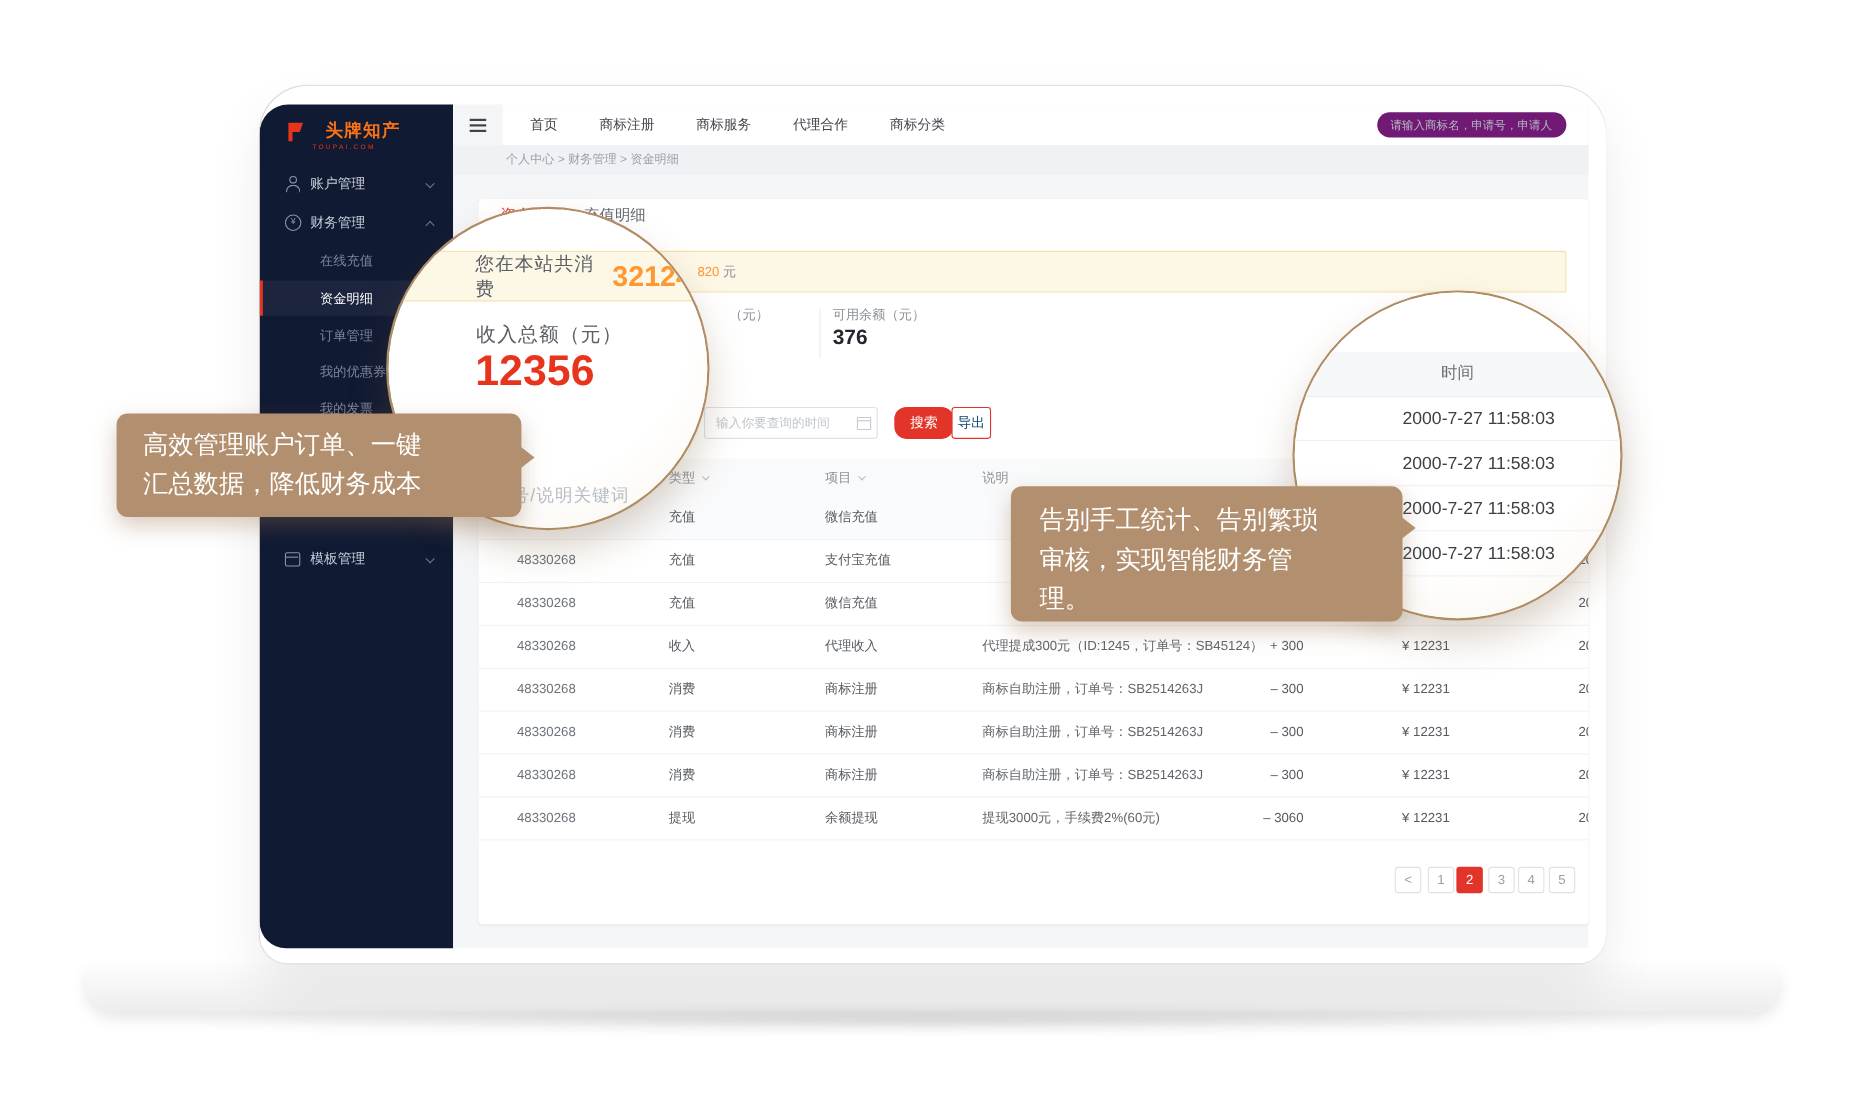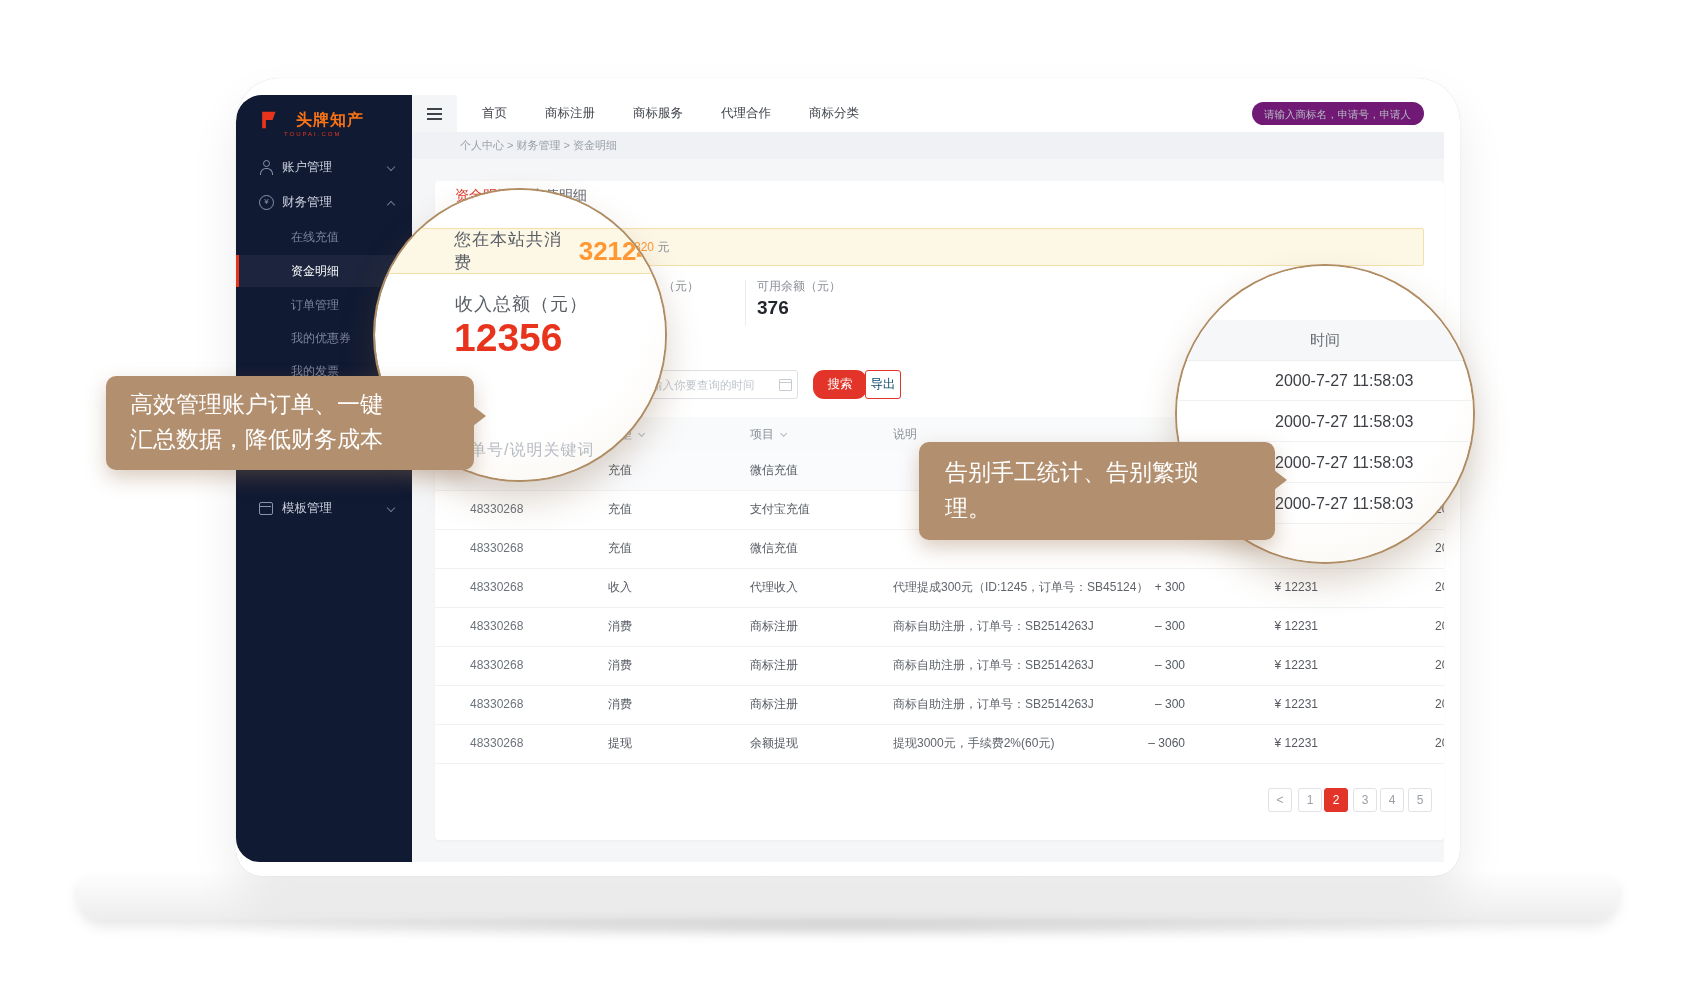--- a/index.html
+++ b/index.html
@@ -98,42 +98,42 @@
   .row.first{background:#fafbfd;}
 
   .pg{position:absolute;top:607px;width:24px;height:24px;border:1px solid #dfe2e6;border-radius:3px;
       background:#fff;color:#9aa0a8;font-size:12px;text-align:center;line-height:22px;box-sizing:border-box;cursor:pointer;}
   .pg.active{background:#e23428;border-color:#e23428;color:#fff;}
 
   
   .mag{position:absolute;border-radius:50%;overflow:hidden;z-index:6;
        background:radial-gradient(circle at 45% 35%,#ffffff 58%,#fbf8f3 84%,#f2e9dc 100%);
        box-shadow:0 0 0 2px #b08c63,0 18px 36px rgba(120,85,50,.28);}
-  .mag-left{left:375px;top:190px;width:290px;height:290px;}
+  .mag-left{left:353px;top:190px;width:290px;height:290px;}
   .mag-right{left:1177px;top:266px;width:296px;height:296px;}
   .ml-banner{position:absolute;left:-10px;right:-10px;top:38px;height:44px;background:#fdf7e6;
              border:1px solid #f5e0ac;display:flex;align-items:center;padding-left:88px;}
   .ml-prefix{font-size:17px;color:#5a5f66;letter-spacing:1px;}
   .ml-amount{font-size:26px;font-weight:bold;color:#ff9732;margin:0 6px;}
   .ml-approx{font-size:17px;color:#5a5f66;}
   .ml-income-lb{position:absolute;left:80px;top:102px;font-size:18px;color:#5a5f66;letter-spacing:1px;}
   .ml-income-val{position:absolute;left:79px;top:126px;font-size:39px;font-weight:bold;color:#e8341c;}
   .ml-thead{position:absolute;left:78px;top:250px;font-size:16px;color:#b6bcc4;letter-spacing:1px;white-space:nowrap;}
   .mr-head{position:absolute;left:0;right:0;top:54px;height:40px;background:#f6f7f9;border-bottom:1px solid #eceef1;
            text-align:center;line-height:40px;font-size:15px;color:#6a6f76;}
   .mr-row{position:absolute;left:0;right:0;height:41px;border-bottom:1px solid #f0f1f3;
           padding-left:98px;line-height:41px;font-size:16px;color:#3c4046;box-sizing:border-box;white-space:nowrap;}
 
   
   .tip{position:absolute;background:#b28f6e;border-radius:10px;color:#fff;z-index:8;
        box-shadow:0 8px 20px rgba(150,110,75,.35);}
   .tip-left{left:106px;top:376px;width:344px;padding:11px 0 13px 24px;font-size:23px;line-height:35px;box-sizing:content-box;}
   .tip-left::after{content:"";position:absolute;right:-12px;top:30px;width:0;height:0;
        border-top:10px solid transparent;border-bottom:10px solid transparent;border-left:13px solid #b28f6e;}
-  .tip-right{left:919px;top:442px;width:330px;padding:12px 0 14px 26px;font-size:23px;line-height:36px;}
+  .tip-right{left:919px;top:442px;width:330px;padding:12px 0 3px 26px;font-size:23px;line-height:36px;}
   .tip-right::after{content:"";position:absolute;right:-12px;top:28px;width:0;height:0;
        border-top:10px solid transparent;border-bottom:10px solid transparent;border-left:13px solid #b28f6e;}
 </style>
 </head>
 <body>
 
 <div class="stage">
 
   <div class="base"></div>
   <div class="base-shadow"></div>
@@ -330,16 +330,17 @@
     <div class="mr-row" style="top:176px;">2000-7-27 11:58:03</div>
     <div class="mr-row" style="top:217px;">2000-7-27 11:58:03</div>
   </div>
 
   <div class="tip tip-left">
     <div>高效管理账户订单、一键</div>
     <div>汇总数据，降低财务成本</div>
   </div>
   <div class="tip tip-right">
     <div>告别手工统计、告别繁琐</div>
+    <div>审核，实现智能财务管</div>
     <div>理。</div>
   </div>
 
 </div>
 
 </body></html>

